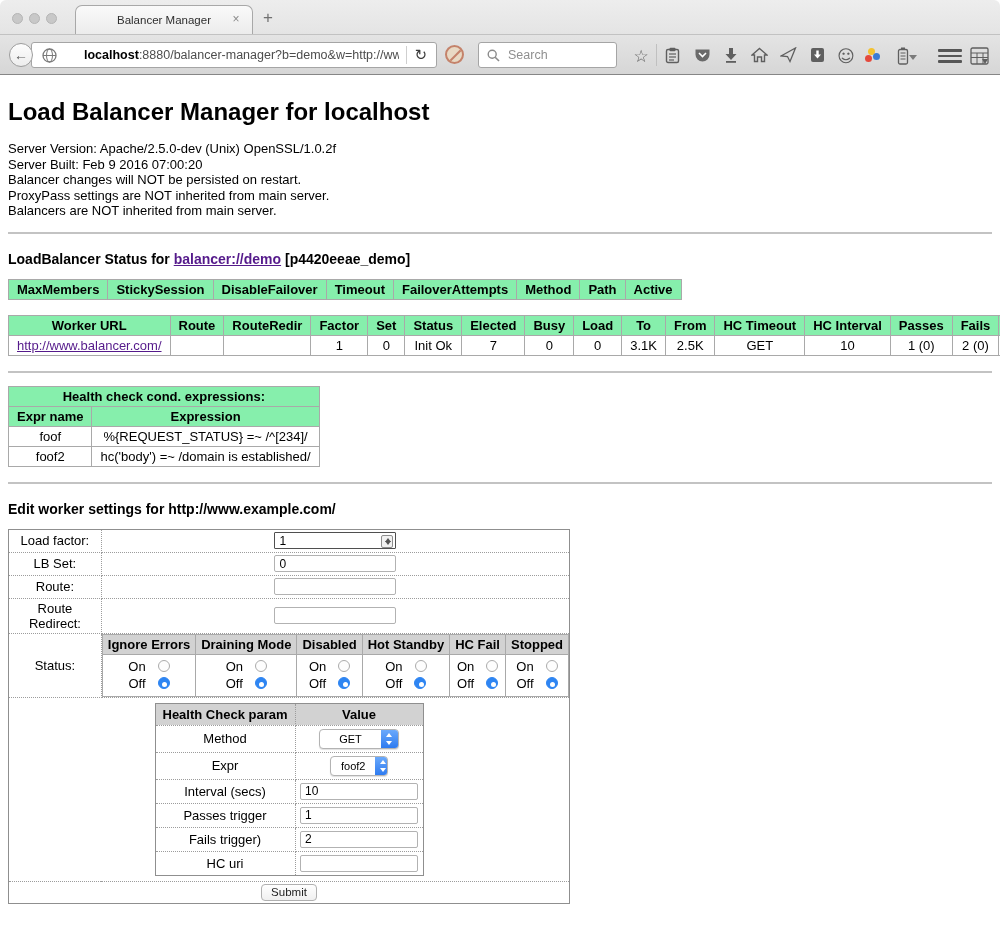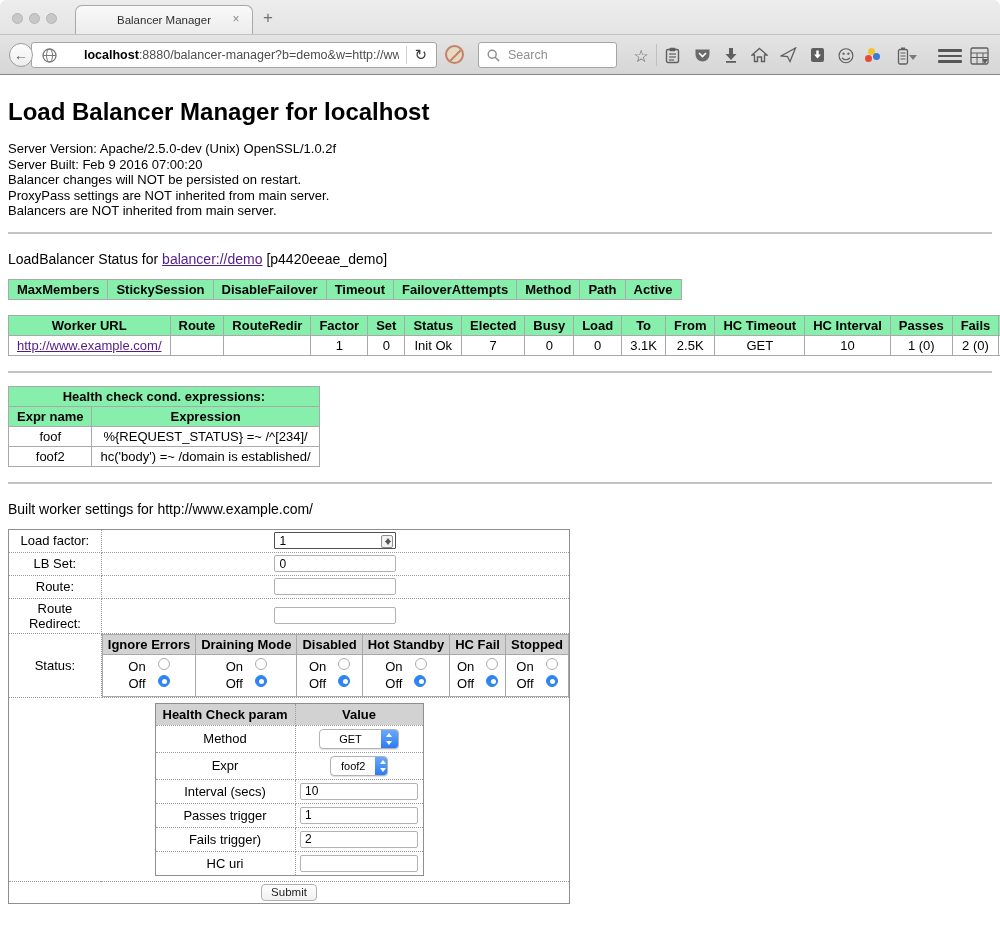--- a/index.html
+++ b/index.html
@@ -90,21 +90,21 @@
     border-left:4px solid transparent; border-right:4px solid transparent; border-top:5px solid #7a7a7a;
   }
   .hamburger { position:absolute; top:14px; width:24px; height:14px; }
   .hamburger i { display:block; height:2.5px; background:#565656; margin-bottom:3px; border-radius:1px; }
 
   
   .page { padding:0 8px; }
   .page-title { font-size:24px; font-weight:bold; margin:23px 0 15px; }
   .info-line { font-size:13px; line-height:15.5px; }
   hr.rule { border:none; height:2px; background:#c3c3c3; margin:13px 0; }
-  .section-heading { font-size:14px; font-weight:normal; margin:17px 0 12px; }
+  .section-heading { font-size:14px; font-weight:bold; margin:17px 0 12px; }
   a.plink { color:#551a8b; text-decoration:underline; }
 
   table.data { border-collapse:collapse; font-size:13px; border:1px solid #7f7f7f; margin-bottom:15px; }
   table.data th, table.data td { border:1px solid #a9a9a9; padding:2px 8px; text-align:center; white-space:nowrap; }
   table.data th { background:#86efac; }
   td.cell-left { text-align:left; }
 
   
   .form-table { border-collapse:collapse; font-size:13px; width:562px; border:1px solid #8f8f8f; }
   .form-table > tbody > tr > td { border:1px dotted #9c9c9c; padding:2px; text-align:center; vertical-align:middle; }
@@ -125,21 +125,21 @@
     border-left:3px solid transparent; border-right:3px solid transparent; border-bottom:4px solid #555;
   }
   .num-stepper::after {
     content:""; position:absolute; left:3px; bottom:2px;
     border-left:3px solid transparent; border-right:3px solid transparent; border-top:4px solid #555;
   }
 
   .status-table { border-collapse:collapse; width:100%; font-size:13px; }
   .status-table th { background:#d2d2d2; border:1px solid #a9a9a9; padding:2px 5px; white-space:nowrap; }
   .status-table td { border:1px solid #a9a9a9; padding:3px 0 4px; }
-  .radio-line { display:flex; justify-content:center; align-items:flex-start; gap:12px; line-height:17px; }
+  .radio-line { display:flex; justify-content:center; align-items:center; gap:12px; line-height:17px; }
   .radio {
     width:12px; height:12px; border-radius:50%;
     border:1px solid #ababab; background:#fdfdfd; display:inline-block;
   }
   .radio.selected { border-color:#2e85f2; background:#2e85f2; position:relative; }
   .radio.selected::after {
     content:""; position:absolute; left:3.5px; top:3.5px; width:5px; height:5px;
     border-radius:50%; background:#fff;
   }
 
@@ -347,21 +347,21 @@
       <th>To</th>
       <th>From</th>
       <th>HC Timeout</th>
       <th>HC Interval</th>
       <th>Passes</th>
       <th>Fails</th>
       <th>HC uri</th>
 
     </tr>
     <tr>
-      <td class="cell-left"><a class="plink">http://www.example.com/</a></td>
+      <td class="cell-left"><a class="plink">http://www.balancer.com/</a></td>
       <td></td>
       <td></td>
       <td>1</td>
       <td>0</td>
       <td>Init Ok</td>
       <td>7</td>
       <td>0</td>
       <td>0</td>
       <td>3.1K</td>
       <td>2.5K</td>
@@ -392,21 +392,21 @@
     </tr>
     <tr>
       <td>foof2</td>
       <td>hc('body') =~ /domain is established/</td>
     </tr>
   </tbody>
     </table>
 
   <hr class="rule">
 
-  <div class="section-heading">Built worker settings for http://www.example.com/</div>
+  <div class="section-heading">Edit worker settings for http://www.example.com/</div>
 
   <table class="form-table">
     <tbody>
       <tr class="field-row">
         <td class="label-col">Load factor:</td>
         <td>
           <span class="num-wrap">
             <input class="text-input num-input" type="text" value="1" style="">
             <span class="num-stepper"></span>
           </span>

